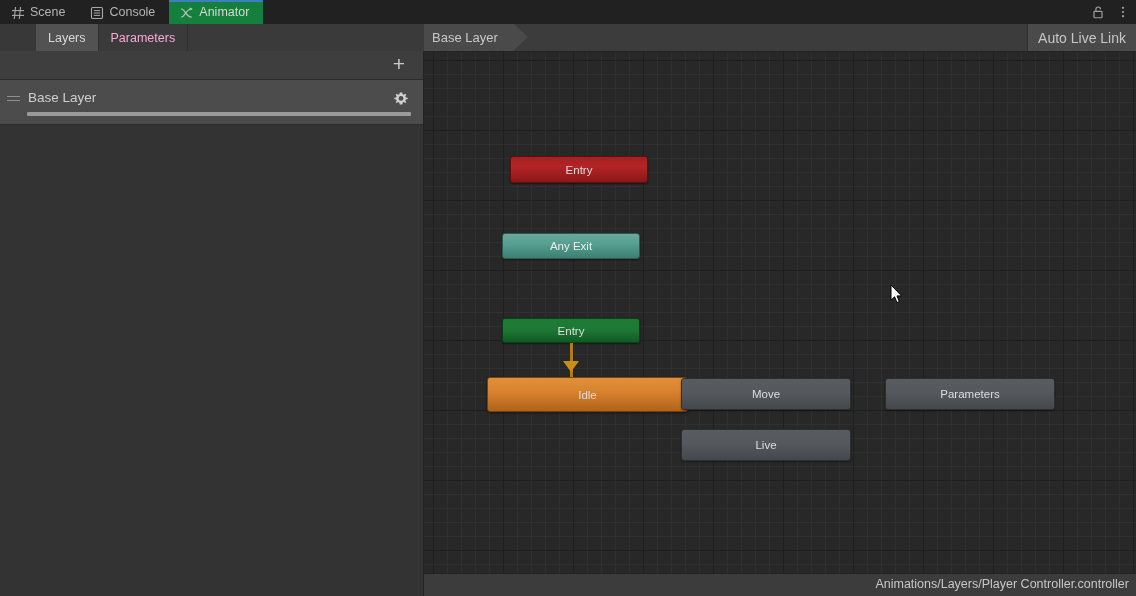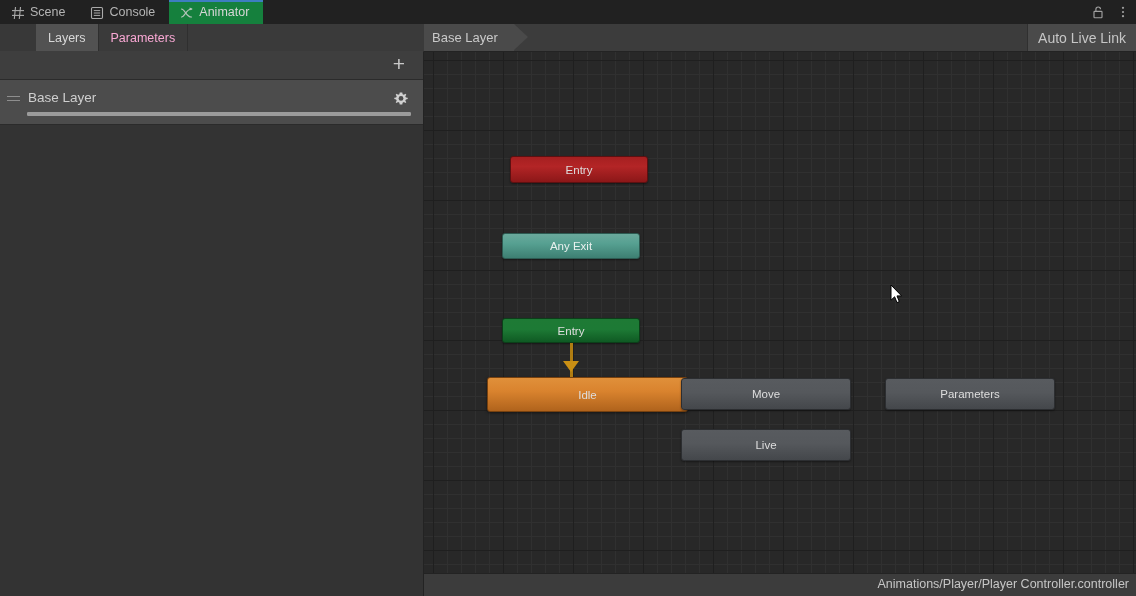--- a/index.html
+++ b/index.html
@@ -447,21 +447,21 @@
         </div>
         <div class="node node-state" style="left: 461px; top: 327px; width: 170px; height: 32px;">
           <span>Parameters</span>
         </div>
         <div class="node node-state" style="left: 257px; top: 378px; width: 170px; height: 32px;">
           <span>Live</span>
         </div>
       </div>
 
     <div class="statusbar">
-      <div class="statustext">Animations/Player/Player Controller.controller</div>
+      <div class="statustext">Animations/Layers/Player Controller.controller</div>
     </div>
   </div>
 
   <div class="cursor" id="cursor" style="left: 890px; top: 284px;">
     <svg width="13" height="20" viewBox="0 0 13 20">
       <path d="M1 1 L1 16.2 L4.6 12.8 L7 18.6 L9.3 17.6 L7 11.9 L11.6 11.9 Z" fill="#ffffff" stroke="#000000" stroke-width="1"></path>
     </svg>
   </div>
 
 </div>

